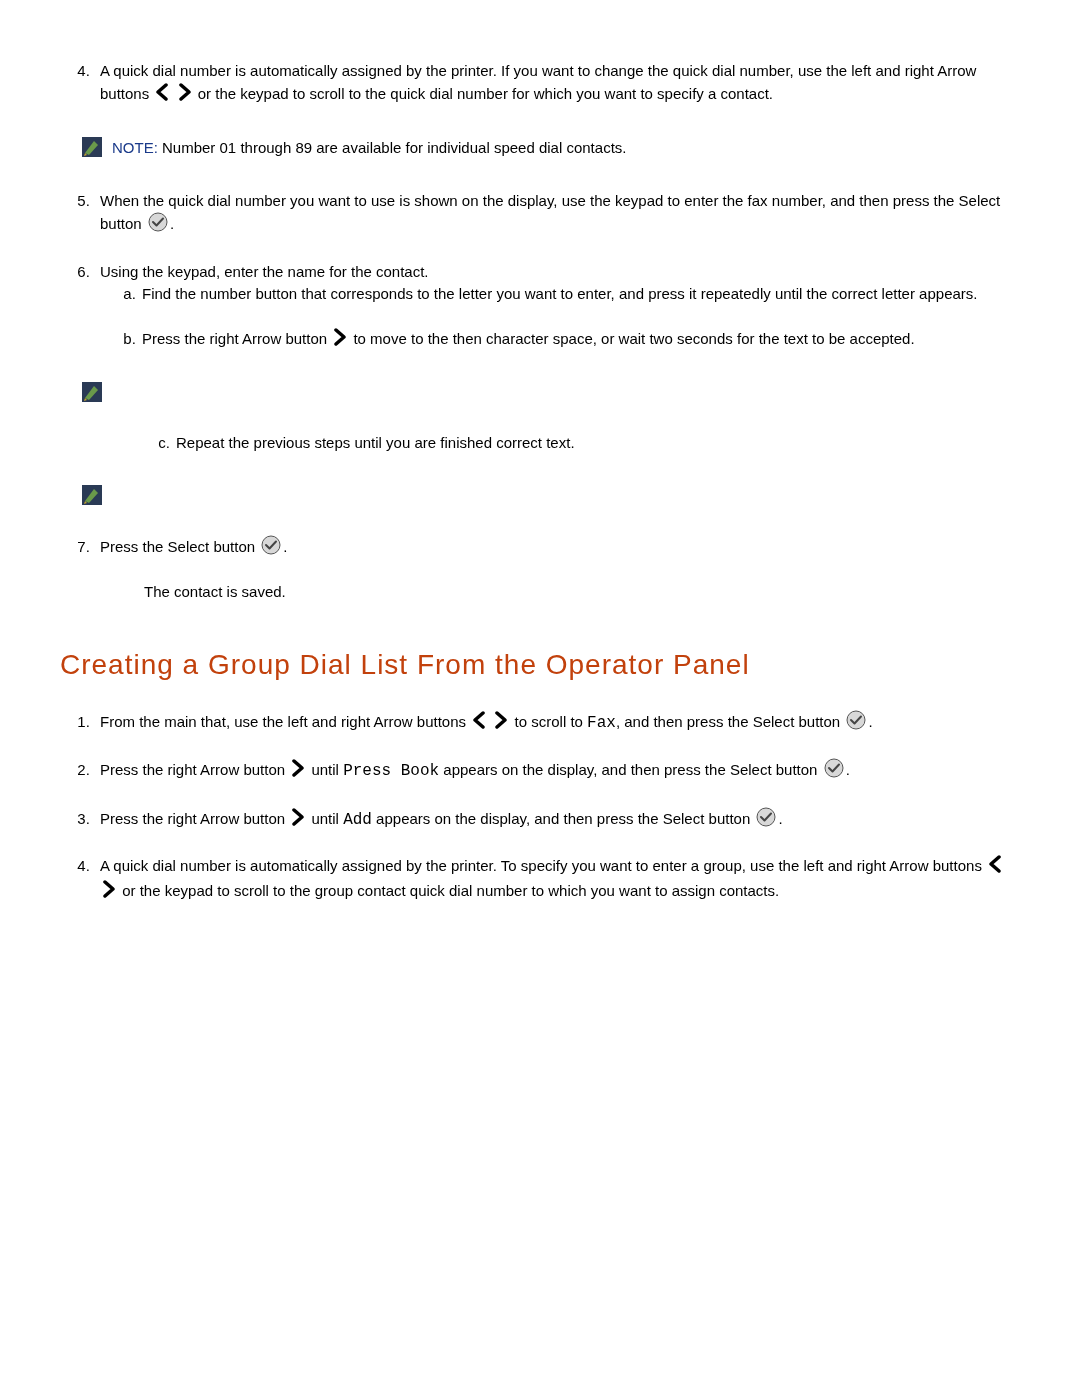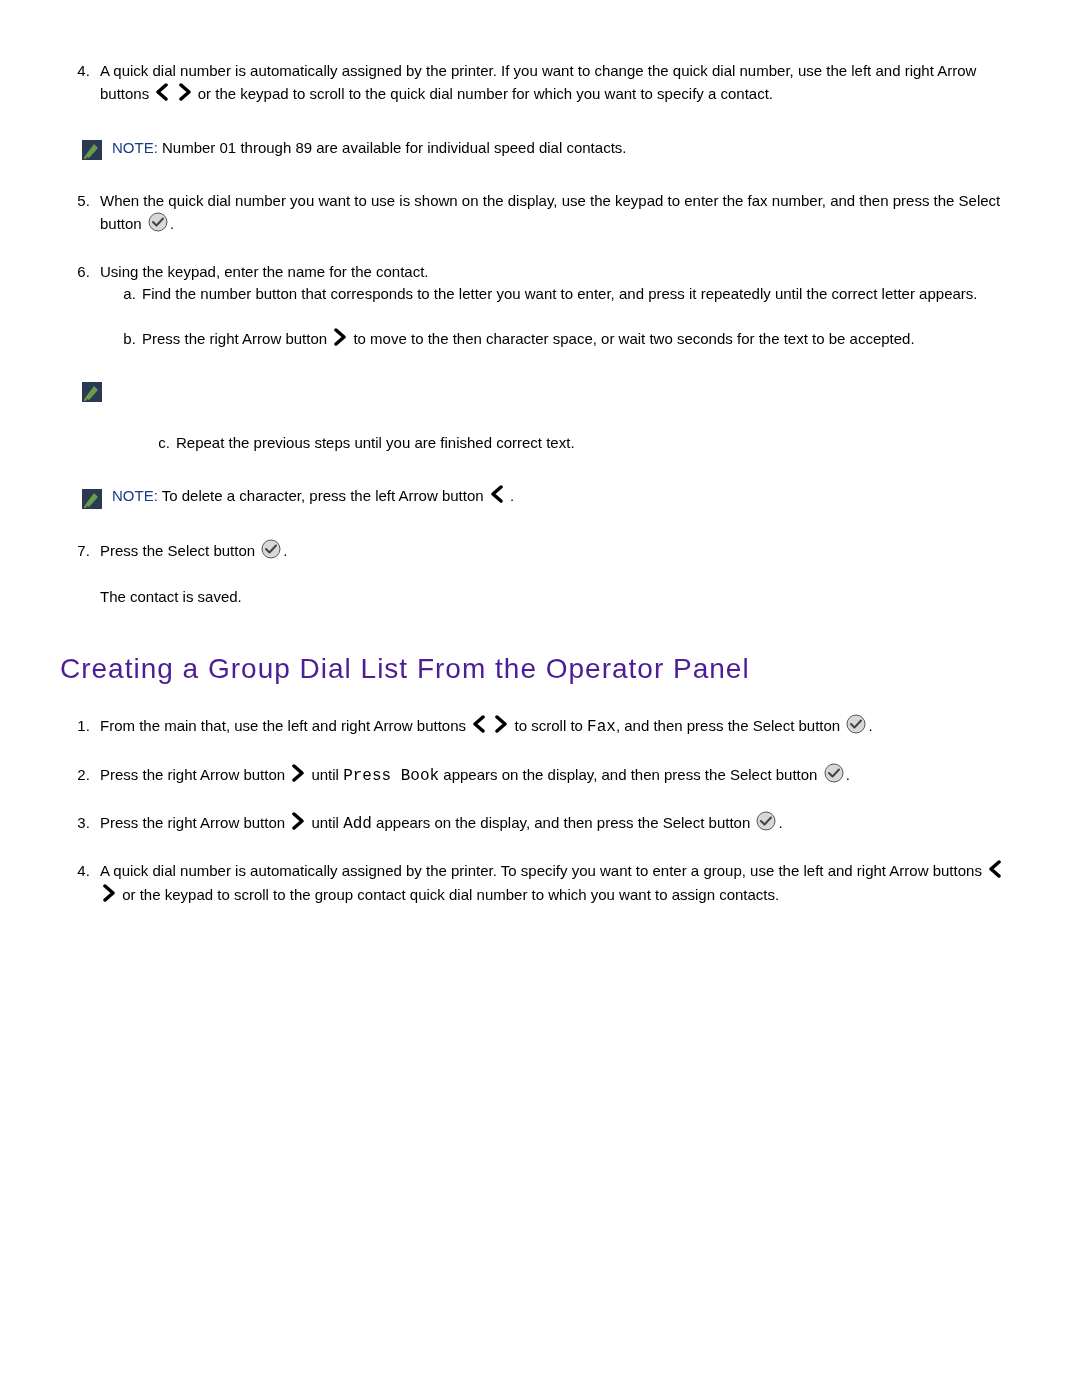--- a/index.html
+++ b/index.html
@@ -25,57 +25,58 @@
     list-style: lower-alpha;
     padding-left: 40px;
     margin-top: 0;
   }
   ol.sub > li {
     margin-bottom: 22px;
     padding-left: 2px;
   }
   .note-block {
     display: flex;
-    align-items: flex-end;
+    align-items: flex-start;
     margin: 30px 0 30px 10px;
     padding-left: 12px;
   }
   .note-icon {
     display: inline-block;
     width: 20px;
     height: 20px;
     margin-right: 10px;
     flex-shrink: 0;
   }
   .note-label {
     color: #1a3a8a;
     font-weight: normal;
   }
   h2 {
-    color: #4c1d95;
+    color: #c2410c;
     font-size: 28px;
     font-weight: normal;
     letter-spacing: 1px;
     margin: 40px 0 24px 0;
   }
   .mono {
     font-family: "Courier New", monospace;
     font-size: 16px;
   }
   .arrow-left, .arrow-right {
     display: inline-block;
     vertical-align: middle;
     margin: 0 1px;
   }
   .select-btn {
     display: inline-block;
     vertical-align: middle;
     margin: 0 2px;
   }
   .indent {
+    margin-left: 44px;
     margin-top: 20px;
     margin-bottom: 20px;
   }
 </style>
 </head>
 <body>
 
 <svg width="0" height="0" style="position:absolute">
   <defs>
     <g id="note-svg">
@@ -147,27 +148,20 @@
 </div>
 
 <ol class="sub" style="margin-left:74px" start="3">
   <li><span>Repeat the previous steps until you are finished correct text.</span></li>
 </ol>
 
 <div class="note-block">
   <span class="note-icon"><svg width="20" height="20">
         <use href="#note-svg"></use>
       </svg></span>
-  <span>
-    <span class="note-label">NOTE:</span><span> To delete a character, press the left Arrow button </span>
-    <span class="arrow-left"><svg width="16" height="18">
-          <use href="#arrow-l"></use>
-        </svg></span>
-    <span> .</span>
-  </span>
 </div>
 
 <ol class="main" start="7">
   <li>
     <span>Press the Select button </span>
     <span class="select-btn"><svg width="20" height="20">
           <use href="#select-svg"></use>
         </svg></span><span>.</span>
     <div class="indent">The contact is saved.</div>
   </li>

